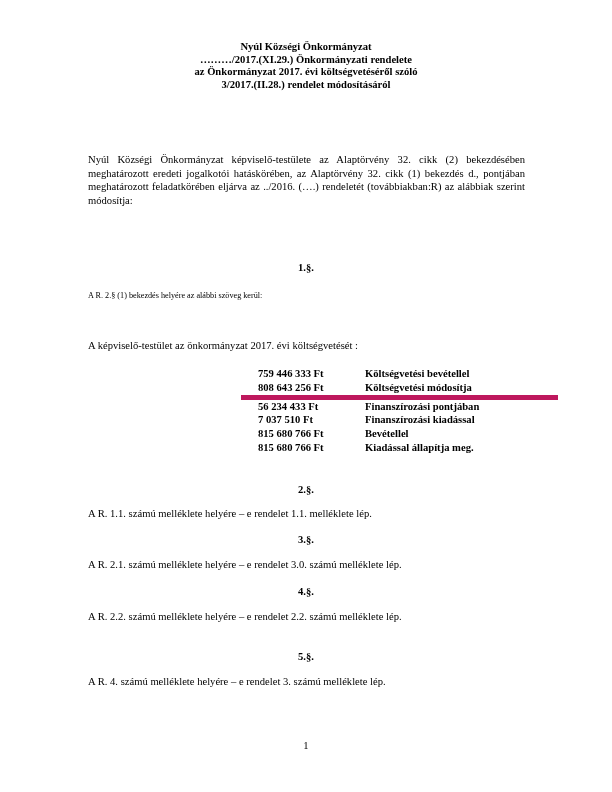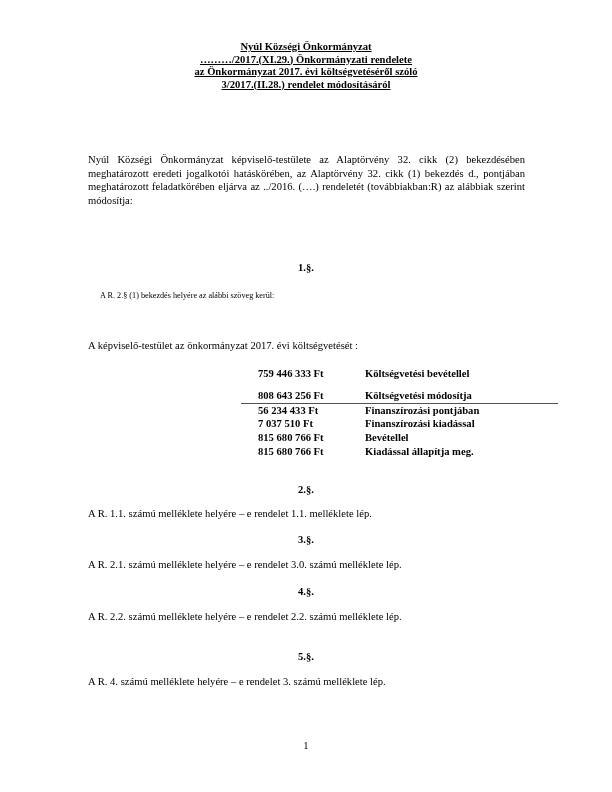--- a/index.html
+++ b/index.html
@@ -1,29 +1,29 @@
 <!DOCTYPE html>
 <html><head>
   <meta charset="utf-8">
   <style>
     html, body { margin: 0; padding: 0; background: #ffffff; }
     body { width: 612px; height: 792px; position: relative; overflow: hidden;
            font-family: "Liberation Serif", "DejaVu Serif", serif; color: #000; }
     .abs { position: absolute; }
-    .header { left: 0; width: 612px; top: 41px; text-align: center; font-weight: bold; font-size: 10.6px; line-height: 12.5px; text-decoration: underline; }
+    .header { left: 0; width: 612px; top: 41px; text-align: center; font-weight: bold; font-size: 10.6px; line-height: 12.5px; }
     .header div { white-space: nowrap; }
     .para { left: 88px; width: 437px; top: 153px; font-size: 10.6px; line-height: 13.6px; text-align: justify; }
     .sect { left: 0; width: 612px; text-align: center; font-weight: bold; font-size: 10.6px; }
-    .small { left: 100px; font-size: 8.2px; }
+    .small { left: 88px; font-size: 8.2px; }
     .txt { left: 88px; font-size: 10.6px; white-space: nowrap; text-align: right; }
     .tbl { left: 258px; top: 367px; font-weight: bold; font-size: 10.6px; }
     .row { height: 13.8px; line-height: 13.8px; position: relative; white-space: nowrap; }
     .row .amt { position: absolute; right: 0; width: 100px; text-align: left; left: 0; }
     .row .lbl { position: absolute; left: 107px; }
-    .row.ul { border-bottom: 1px solid #be185d; width: 300px; margin-left: -17px; padding-left: 17px; margin-top: 8px; }
+    .row.ul { border-bottom: 5px solid #be185d; width: 300px; margin-left: -17px; padding-left: 17px; }
     .row.ul .amt { left: 17px; }
     .row.ul .lbl { left: 124px; }
     .pagenum { left: 0; width: 612px; top: 740px; text-align: center; font-size: 10.6px; }
   </style>
 </head>
 <body>
 
 <div class="abs header">
   <div>Nyúl Községi Önkormányzat</div>
   <div>………/2017.(XI.29.) Önkormányzati rendelete</div>

